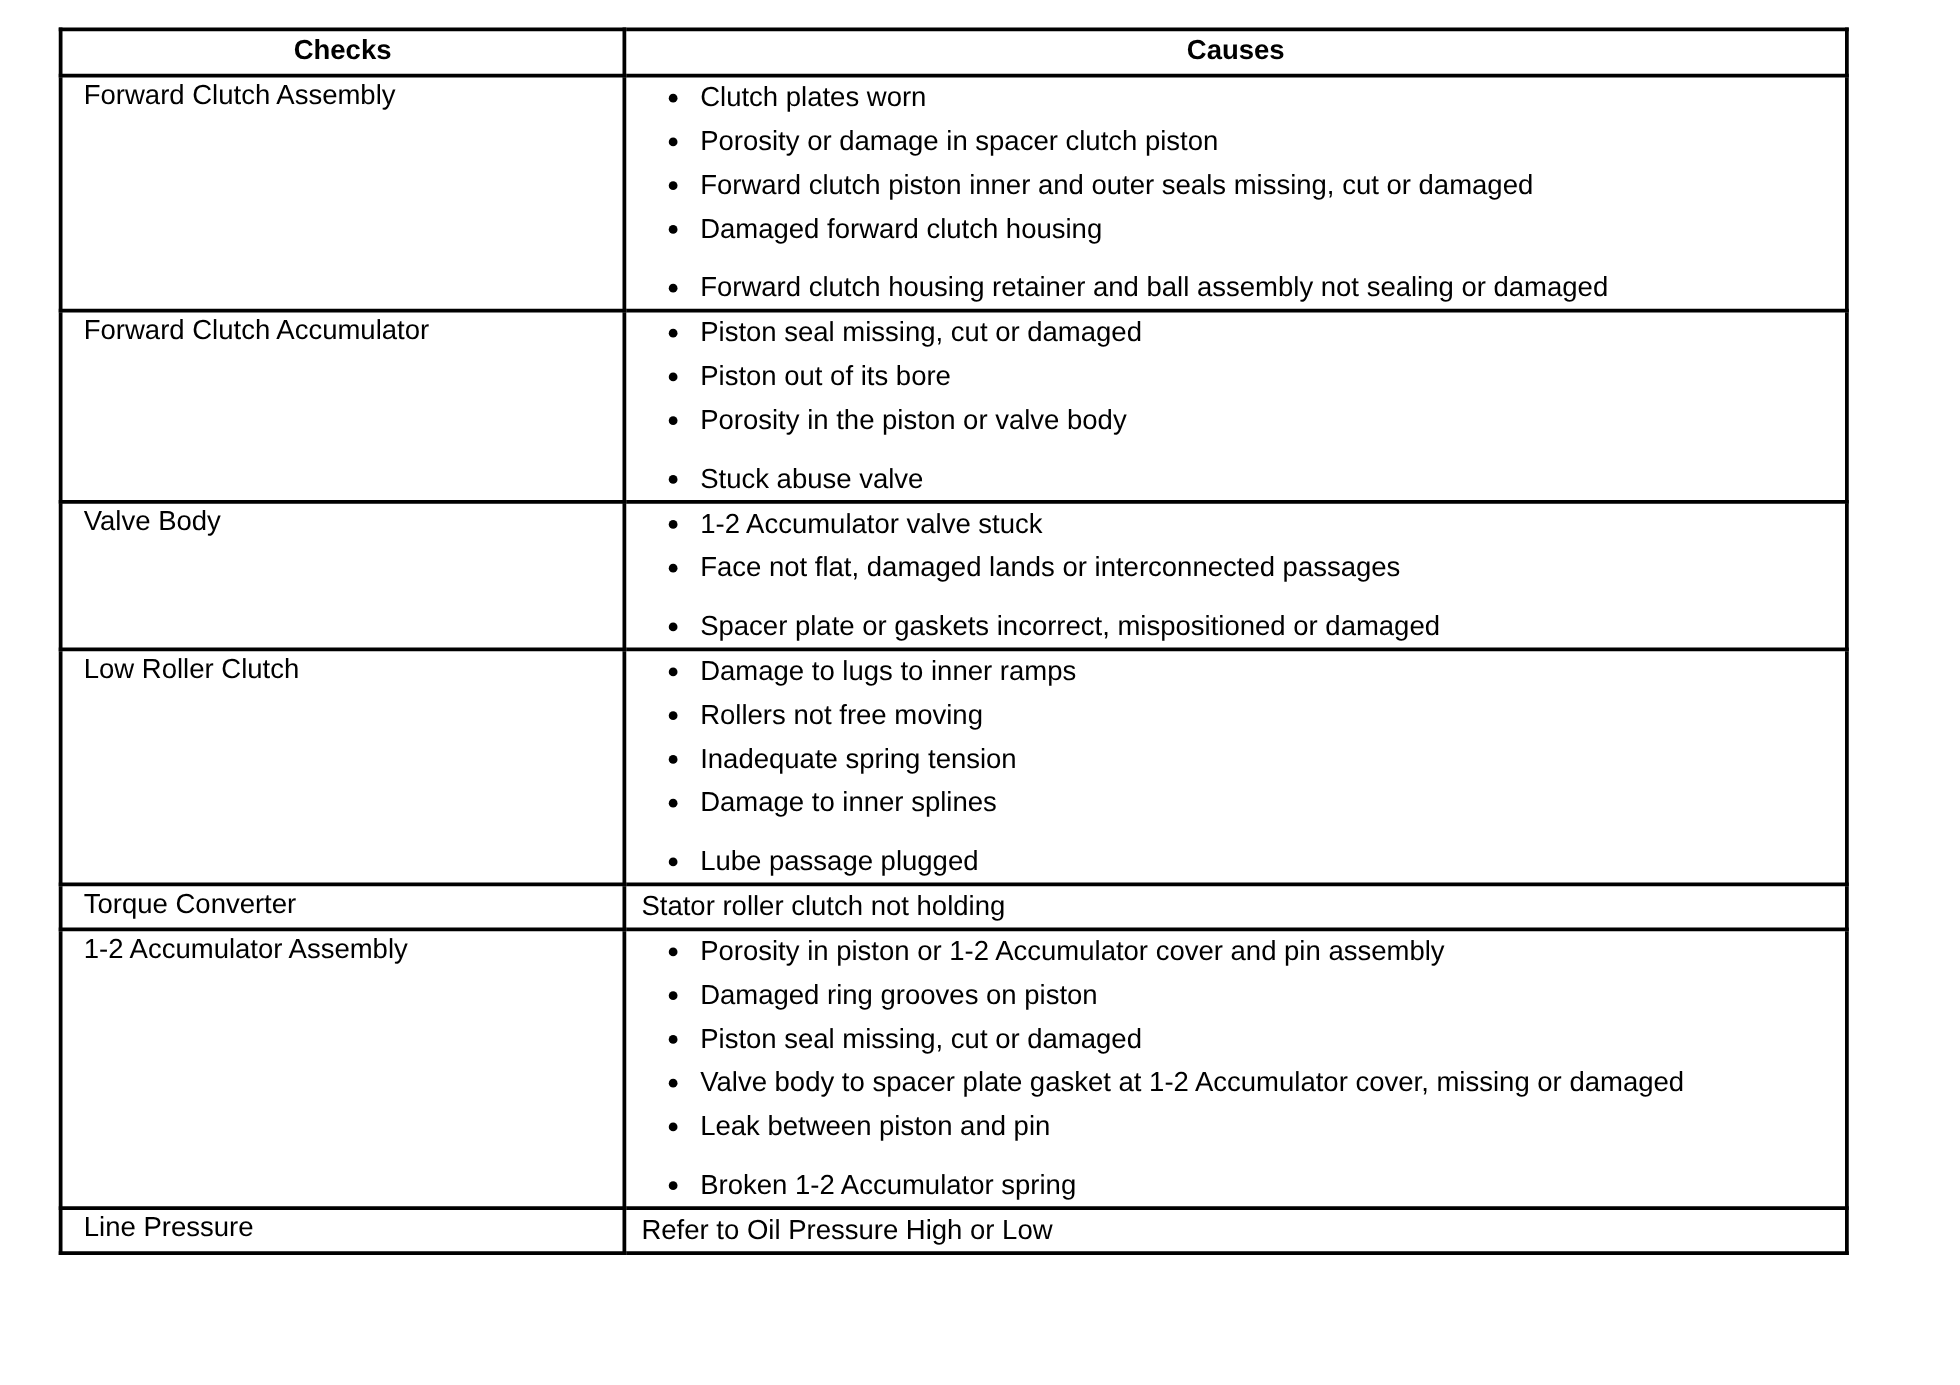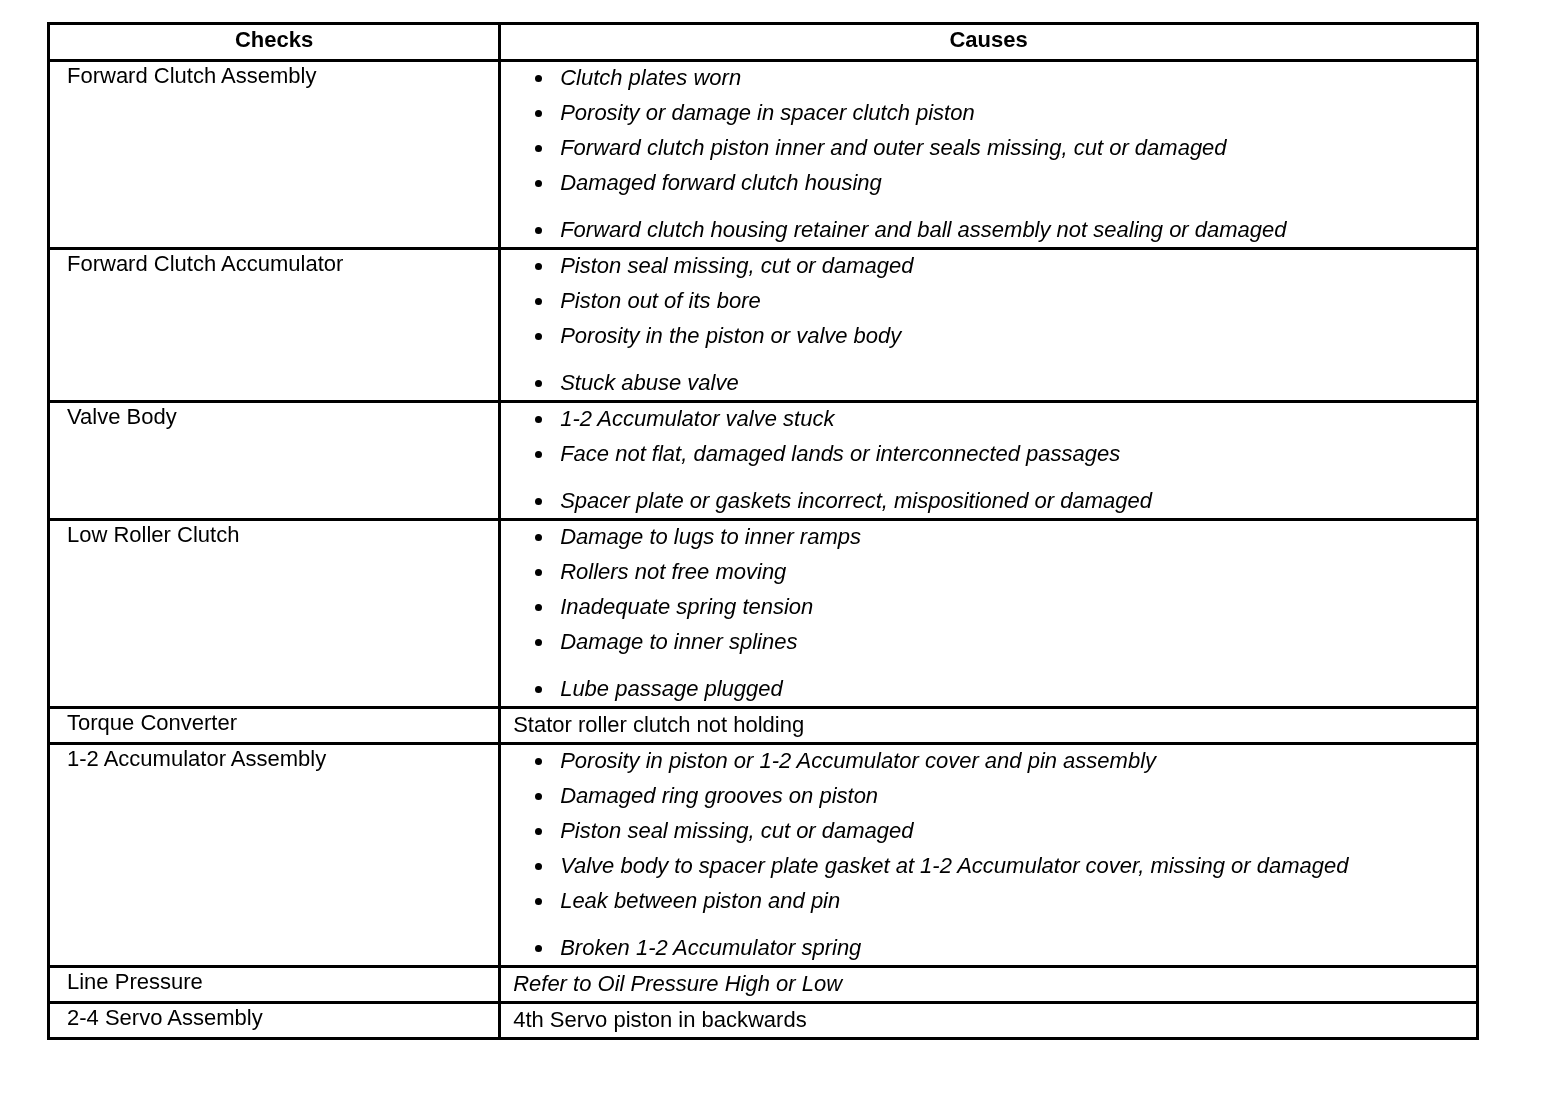--- a/index.html
+++ b/index.html
@@ -46,33 +46,32 @@
   }
   ul.causes {
     list-style: none;
     margin: 0;
     padding: 0 0 0 22px;
   }
   ul.causes li {
     position: relative;
     padding-left: 25px;
     margin: 0 0 9px 0;
-    font-style: italic;
   }
   ul.causes li:last-child { margin-bottom: 0; margin-top: 21px; }
   .bullet-icon {
     position: absolute;
     left: 0;
     top: 10px;
     width: 7px;
     height: 7px;
     border-radius: 50%;
     background: #000;
   }
-  .italic { font-style: italic; }
+  .italic { }
 </style>
 </head>
 <body>
 
 <table class="diag">
   <colgroup>
       <col class="c1">
       <col class="c2">
     </colgroup>
   <thead>
@@ -150,18 +149,14 @@
           <li><span class="bullet-icon"></span><span>Broken 1-2 Accumulator spring</span></li>
         </ul>
       </td>
     </tr>
 
     <tr>
       <td class="check">Line Pressure</td>
       <td class="cause italic"><span>Refer to </span><span>Oil Pressure High or Low</span></td>
     </tr>
 
-    <tr>
-      <td class="check">2-4 Servo Assembly</td>
-      <td class="cause">4th Servo piston in backwards</td>
-    </tr>
   </tbody>
 </table>
 
 </body></html>

